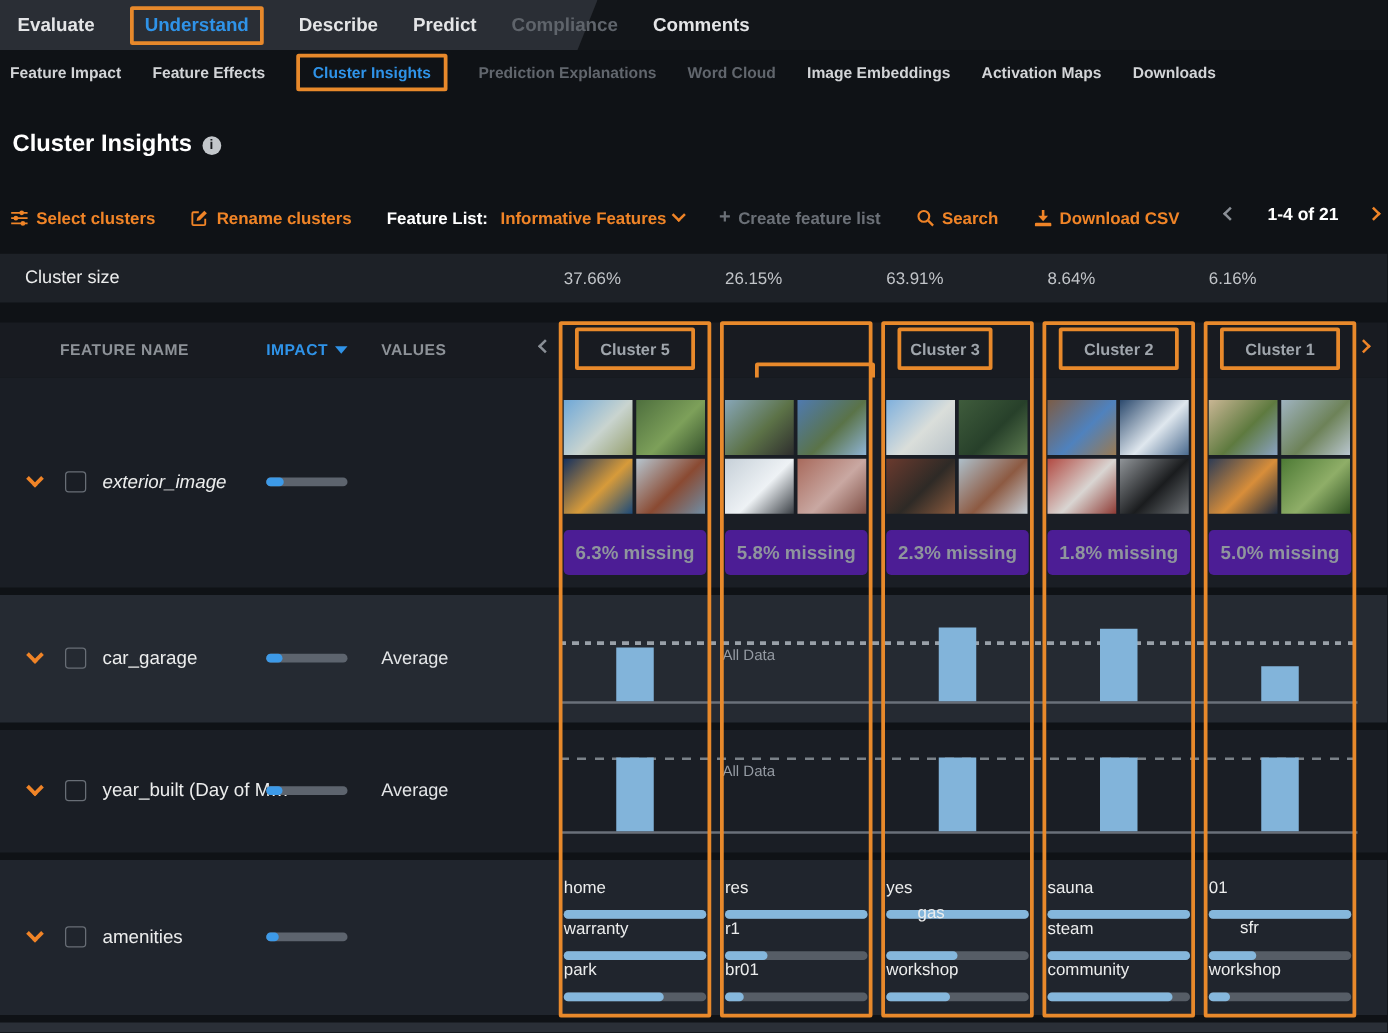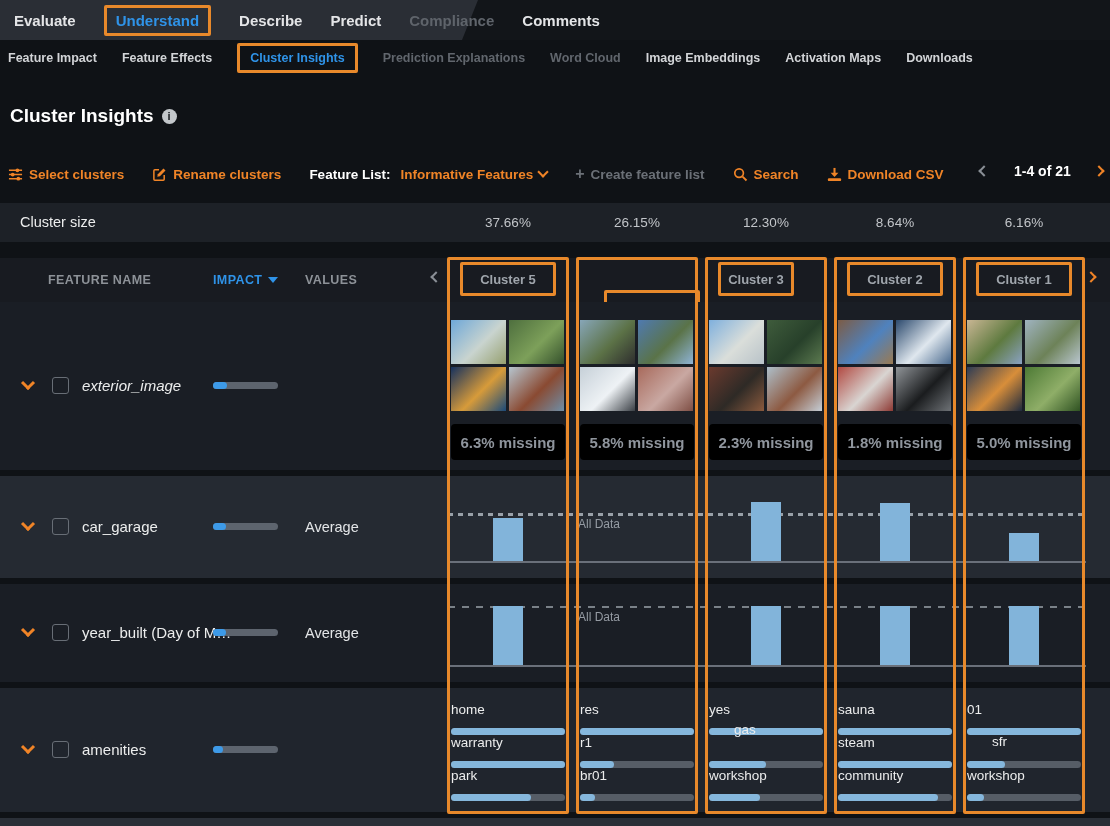--- a/index.html
+++ b/index.html
@@ -38,21 +38,21 @@
   .chv { display:inline-block; width:8px; height:8px; border-right:2.5px solid currentColor; border-bottom:2.5px solid currentColor; }
   .chv.down { transform:rotate(45deg); margin-top:-4px; }
   .chv.left { transform:rotate(135deg); }
   .chv.right { transform:rotate(-45deg); }
   .pag { top:163px; display:flex; align-items:center; }
   .pag-range { font-size:14px; font-weight:bold; color:#fff; }
 
   
   .csize { left:0; top:203px; width:1110px; height:39px; background:#1d2127; }
   .csize-label { left:20px; top:214px; font-size:14.5px; color:#eceded;text-align:center; }
-  .csize-val { top:215px; width:114px; text-align:center; font-size:13.5px; color:#c2c5c9; }
+  .csize-val { top:215px; width:114px; text-align:left; font-size:13.5px; color:#c2c5c9; }
 
   
   .thead { left:0; top:258px; width:1110px; height:44px; background:#181b21; }
   .th { top:273px; font-size:12.5px; font-weight:bold; letter-spacing:.4px; color:#8d9298; }
   .th.impact { color:#2f93e8; }
   .sort-tri { display:inline-block; width:0; height:0; border-left:5px solid transparent; border-right:5px solid transparent; border-top:6px solid #2f93e8; margin-left:6px; vertical-align:1px; }
   .chip { top:262px; height:34px; display:flex; align-items:center; justify-content:center; font-size:13px; font-weight:bold; color:#9fa5ac; background:transparent; }
   .scroll-ar { top:273px; cursor:pointer; }
 
   
@@ -63,21 +63,21 @@
   .r4 { top:688px; height:124px; background:#20252d; }
   .row-chv { left:23px; width:10px; height:10px; border-right:3px solid #f08427; border-bottom:3px solid #f08427; transform:rotate(45deg); cursor:pointer; }
   .cbx { left:52px; width:17px; height:17px; border:1px solid #686e76; border-radius:3px; cursor:pointer; background:transparent; }
   .fname { left:82px; font-size:15px; color:#eceded; white-space:nowrap; }
   .imp { left:213px; width:65px; height:7px; border-radius:4px; background:#5d646e; }
   .imp i { display:block; height:7px; border-radius:4px; background:#3d9ae8; }
   .fval { left:305px; font-size:14.5px; color:#e3e5e7; }
 
   
   .tile { position:absolute; width:55px; height:44px; }
-  .miss-badge { position:absolute; width:114px; height:36px; border-radius:4px; background:#000000; color:#8f959d; font-size:15px; font-weight:bold; display:flex; align-items:center; justify-content:center; }
+  .miss-badge { position:absolute; width:114px; height:36px; border-radius:4px; background:#4c1d95; color:#8f959d; font-size:15px; font-weight:bold; display:flex; align-items:center; justify-content:center; }
   .dash2 { height:3px; background:repeating-linear-gradient(90deg,#99a0a8 0 5px,transparent 5px 10px); }
   .dash3 { height:2px; background:repeating-linear-gradient(90deg,#7a8188 0 7px,transparent 7px 14px); }
   .baseline { height:2px; background:#6a707a; }
   .alldata { font-size:12px; color:#959ba3; }
   .bar { position:absolute; width:30px; background:#82b4da; }
   .wword { position:absolute; font-size:13.5px; color:#eceded; white-space:nowrap; }
   .wtrack { position:absolute; width:114px; height:7px; border-radius:4px; background:#565d66; }
   .wfill { display:block; height:7px; border-radius:4px; background:#85b7dc; }
 
   .colbox { top:257px; height:557px; background:transparent; pointer-events:none; }
@@ -162,21 +162,21 @@
   <span class="chv left" style="color:#8a8f96;"></span>
   <span class="pag-range" style="margin:0 24px 0 26px;">1-4 of 21</span>
   <span class="chv right" style="color:#f08427;"></span>
 </div>
 
 <div class="abs csize"></div>
 <div class="abs csize-label">Cluster size</div>
 <div id="csize-vals">
     <div class="abs csize-val" style="left: 451px;">37.66%</div>
     <div class="abs csize-val" style="left: 580px;">26.15%</div>
-    <div class="abs csize-val" style="left: 709px;">12.30%</div>
+    <div class="abs csize-val" style="left: 709px;">63.91%</div>
     <div class="abs csize-val" style="left: 838px;">8.64%</div>
     <div class="abs csize-val" style="left: 967px;">6.16%</div>
   </div>
 
 <div class="abs thead"></div>
 <span class="abs th" style="left:48px;">FEATURE NAME</span>
 <span class="abs th impact" style="left:213px;"><span>IMPACT</span><span class="sort-tri"></span></span>
 <span class="abs th" style="left:305px;">VALUES</span>
 <span class="abs scroll-ar chv left" style="left:432px; color:#8a8f96;"></span>
 <span class="abs scroll-ar chv right" style="left:1087px; color:#f08427;"></span>

